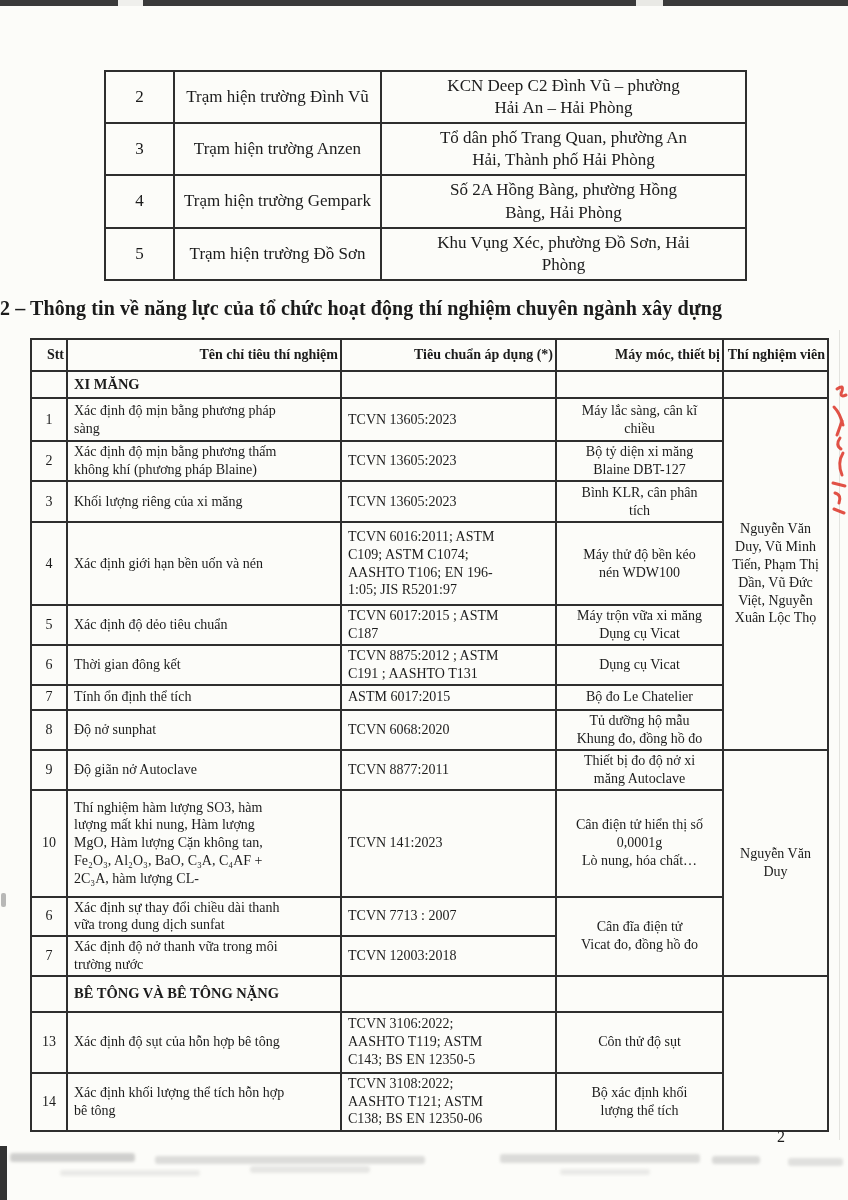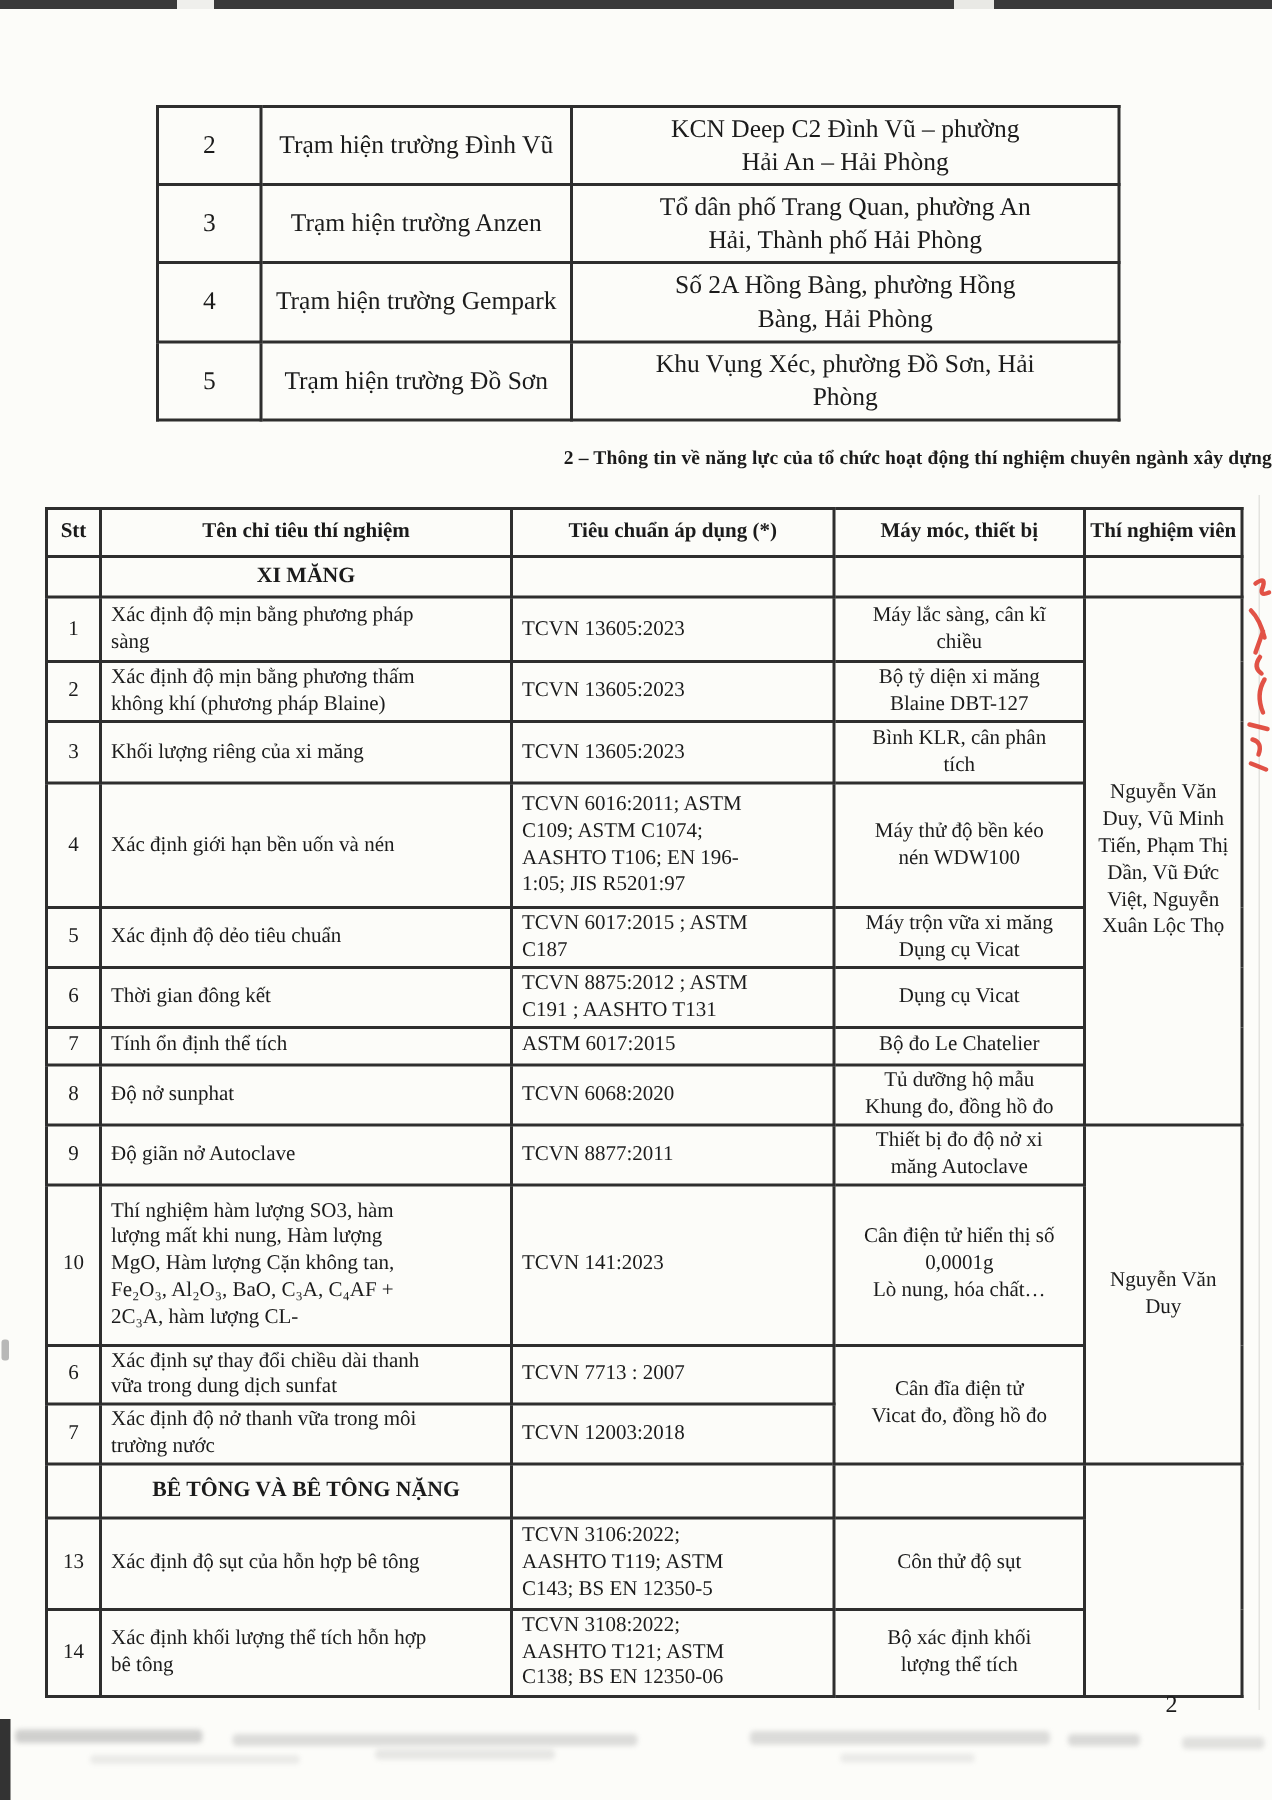--- a/index.html
+++ b/index.html
@@ -6,24 +6,24 @@
   .page{position:relative;width:848px;height:1200px;margin:0 auto;background:#fcfcf9;overflow:hidden;
         font-family:"Liberation Serif","DejaVu Serif",serif;color:#1b1b1b;}
   table{border-collapse:collapse;position:absolute;table-layout:fixed;}
   td{border:2px solid #2e2e2e;vertical-align:middle;white-space:pre-line;overflow:hidden;padding:1px 6px;}
   
   .t1{left:104px;top:70px;width:641px;font-size:17px;line-height:1.3;}
   .t1 td{text-align:center;padding:2px 5px;}
   
   .t2{left:30px;top:338px;width:797px;font-size:14px;line-height:1.27;}
   .t2 .c{text-align:center;}
-  .t2 .hdr td{font-weight:bold;text-align:center;padding:1px 2px;}
-  .t2 .sec{font-weight:bold;font-size:14.5px;text-align:center;}
-  .heading{position:absolute;top:297px;left:0;width:100%;text-align:right;
-           font-weight:bold;font-size:13px;letter-spacing:.1px;}
+  .t2 .hdr td{font-weight:bold;text-align:right;padding:1px 2px;}
+  .t2 .sec{font-weight:bold;font-size:14.5px;}
+  .heading{position:absolute;top:297px;left:0;width:100%;text-align:left;
+           font-weight:bold;font-size:20px;letter-spacing:.1px;}
   .pageno{position:absolute;top:1128px;right:63px;font-size:16px;}
   
   .scan-top{position:absolute;top:0;left:0;width:100%;height:6px;
     background:linear-gradient(90deg,#3a3a3a 0,#3a3a3a 118px,#efefec 118px,#efefec 143px,
                #3a3a3a 143px,#3a3a3a 636px,#e9e9e5 636px,#e9e9e5 663px,#3a3a3a 663px,#3a3a3a 100%);}
   .scan-left{position:absolute;left:0;top:1146px;width:7px;height:54px;background:#333;}
   .speck{position:absolute;left:1px;top:893px;width:5px;height:14px;background:#8a8a8a;opacity:.6;border-radius:2px;}
   .fold{position:absolute;right:8px;top:330px;width:1px;height:810px;background:#dcdcd8;opacity:.8;}
   .bleed i{position:absolute;display:block;background:#9a9a9a;filter:blur(1.6px);border-radius:3px;}
   .stamp{position:absolute;right:0;top:383px;}

